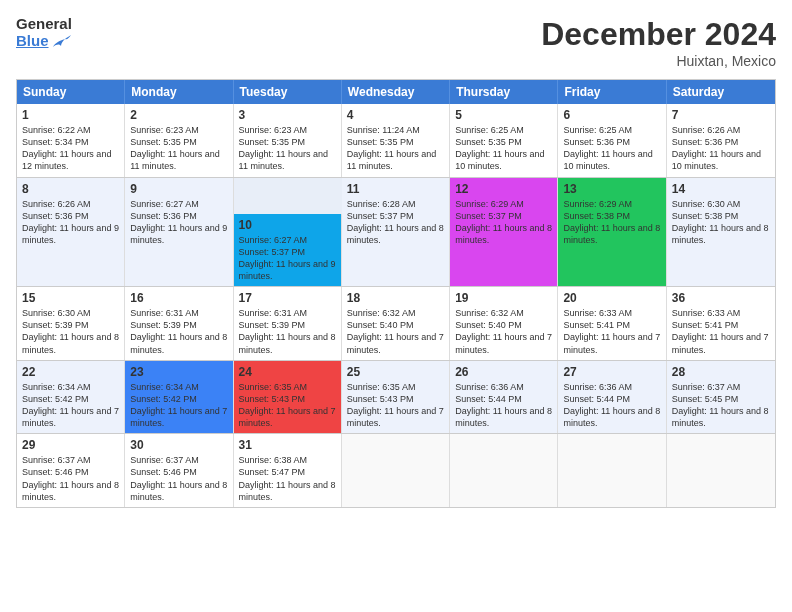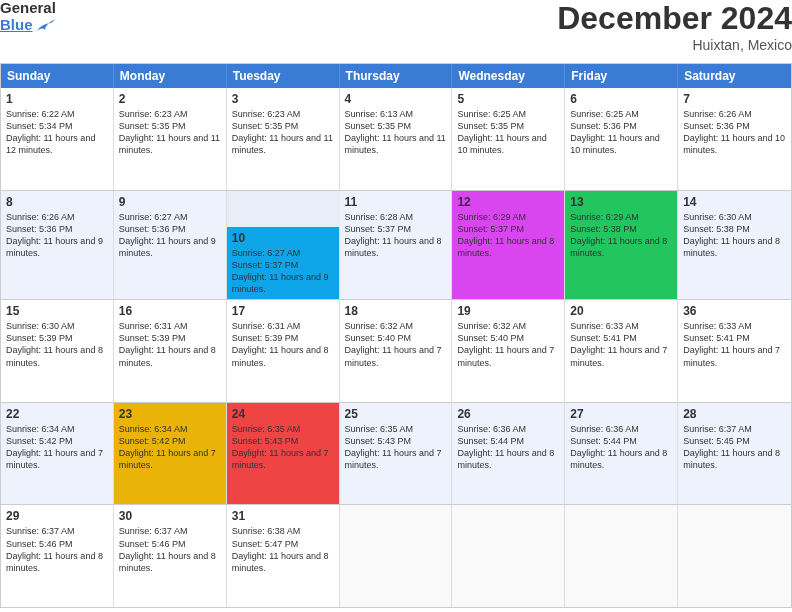--- a/index.html
+++ b/index.html
@@ -5,21 +5,22 @@
     * { margin: 0; padding: 0; box-sizing: border-box; }
     body {
       font-family: Arial, sans-serif;
       background: #fff;
       width: 792px;
       height: 612px;
       overflow: hidden;
     }
     .page {
       width: 792px;
-      height: 608px;
+      height: 495px;
+      padding: 16px;
       display: flex;
       flex-direction: column;
     }
     .header {
       display: flex;
       justify-content: space-between;
       align-items: flex-start;
       margin-bottom: 10px;
     }
     .logo {
@@ -115,22 +116,22 @@
       <div class="month-title">December 2024</div>
       <div class="location">Huixtan, Mexico</div>
     </div>
   </div>
 
   <div class="calendar">
     <div class="cal-header">
       <div class="cal-header-cell">Sunday</div>
       <div class="cal-header-cell">Monday</div>
       <div class="cal-header-cell">Tuesday</div>
+      <div class="cal-header-cell">Wednesday</div>
       <div class="cal-header-cell">Thursday</div>
-      <div class="cal-header-cell">Wednesday</div>
       <div class="cal-header-cell">Friday</div>
       <div class="cal-header-cell">Saturday</div>
     </div>
     <div class="cal-body">
 
       <div class="cal-row">
         <div class="cal-cell">
           <span class="day-num">1</span>
           <div class="cell-text">
             <span>Sunrise: 6:22 AM</span><br>
@@ -150,21 +151,21 @@
           <span class="day-num">3</span>
           <div class="cell-text">
             <span>Sunrise: 6:23 AM</span><br>
             <span>Sunset: 5:35 PM</span><br>
             <span>Daylight: 11 hours and 11 minutes.</span>
           </div>
         </div>
         <div class="cal-cell">
           <span class="day-num">4</span>
           <div class="cell-text">
-            <span>Sunrise: 6:13 AM</span><br>
+            <span>Sunrise: 11:24 AM</span><br>
             <span>Sunset: 5:35 PM</span><br>
             <span>Daylight: 11 hours and 11 minutes.</span>
           </div>
         </div>
         <div class="cal-cell">
           <span class="day-num">5</span>
           <div class="cell-text">
             <span>Sunrise: 6:25 AM</span><br>
             <span>Sunset: 5:35 PM</span><br>
             <span>Daylight: 11 hours and 10 minutes.</span>
@@ -308,21 +309,21 @@
 
       <div class="cal-row">
         <div class="cal-cell" style="background:#edf2fc;">
           <span class="day-num">22</span>
           <div class="cell-text">
             <span>Sunrise: 6:34 AM</span><br>
             <span>Sunset: 5:42 PM</span><br>
             <span>Daylight: 11 hours and 7 minutes.</span>
           </div>
         </div>
-        <div class="cal-cell" style="background:#eab308;">
+        <div class="cal-cell" style="background:#3b82f6;">
           <span class="day-num">23</span>
           <div class="cell-text">
             <span>Sunrise: 6:34 AM</span><br>
             <span>Sunset: 5:42 PM</span><br>
             <span>Daylight: 11 hours and 7 minutes.</span>
           </div>
         </div>
         <div class="cal-cell" style="background:#ef4444;">
           <span class="day-num">24</span>
           <div class="cell-text">

